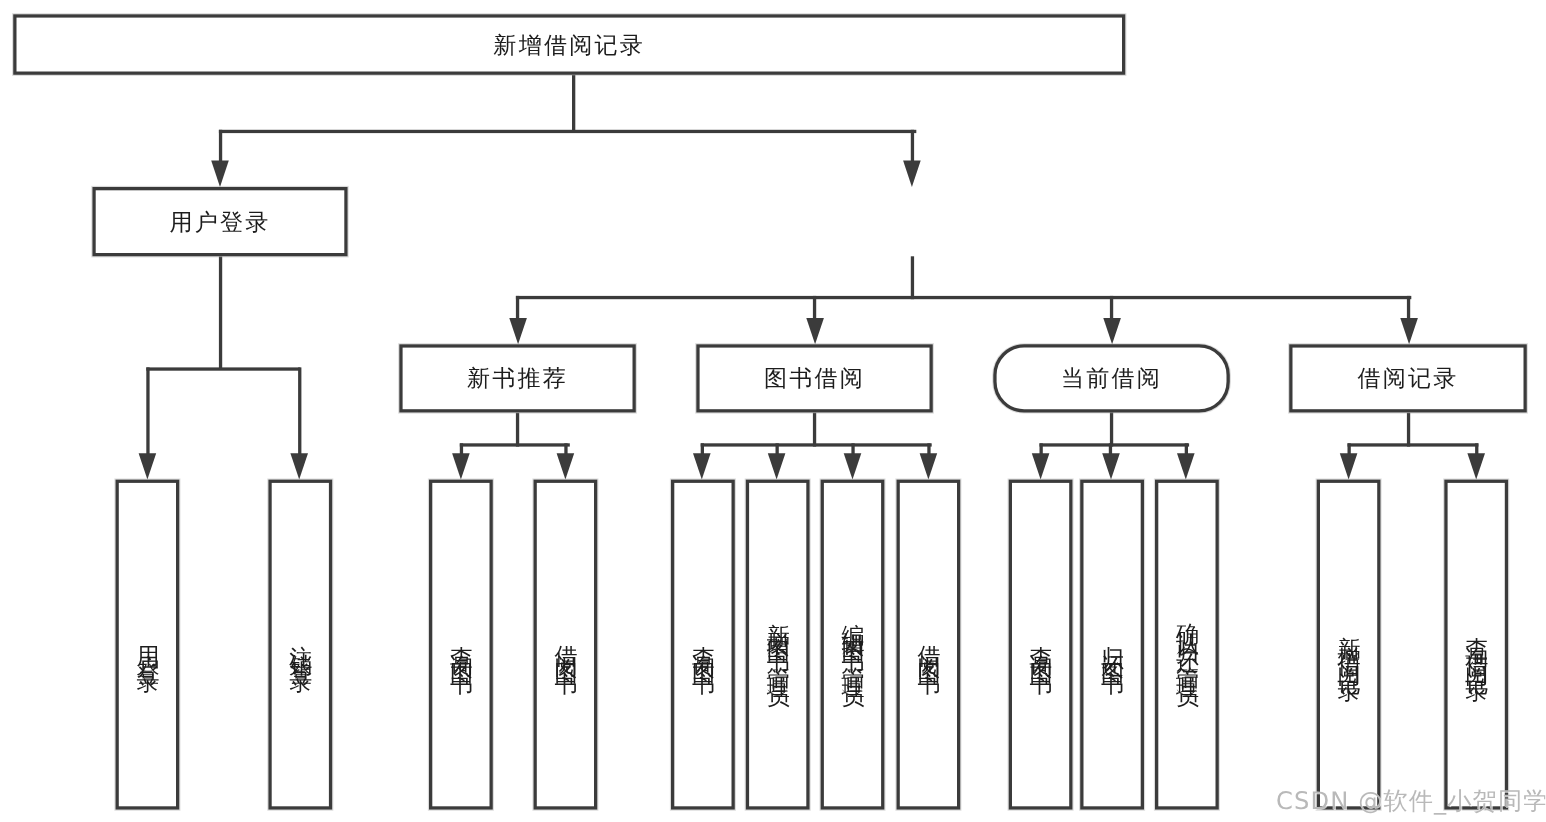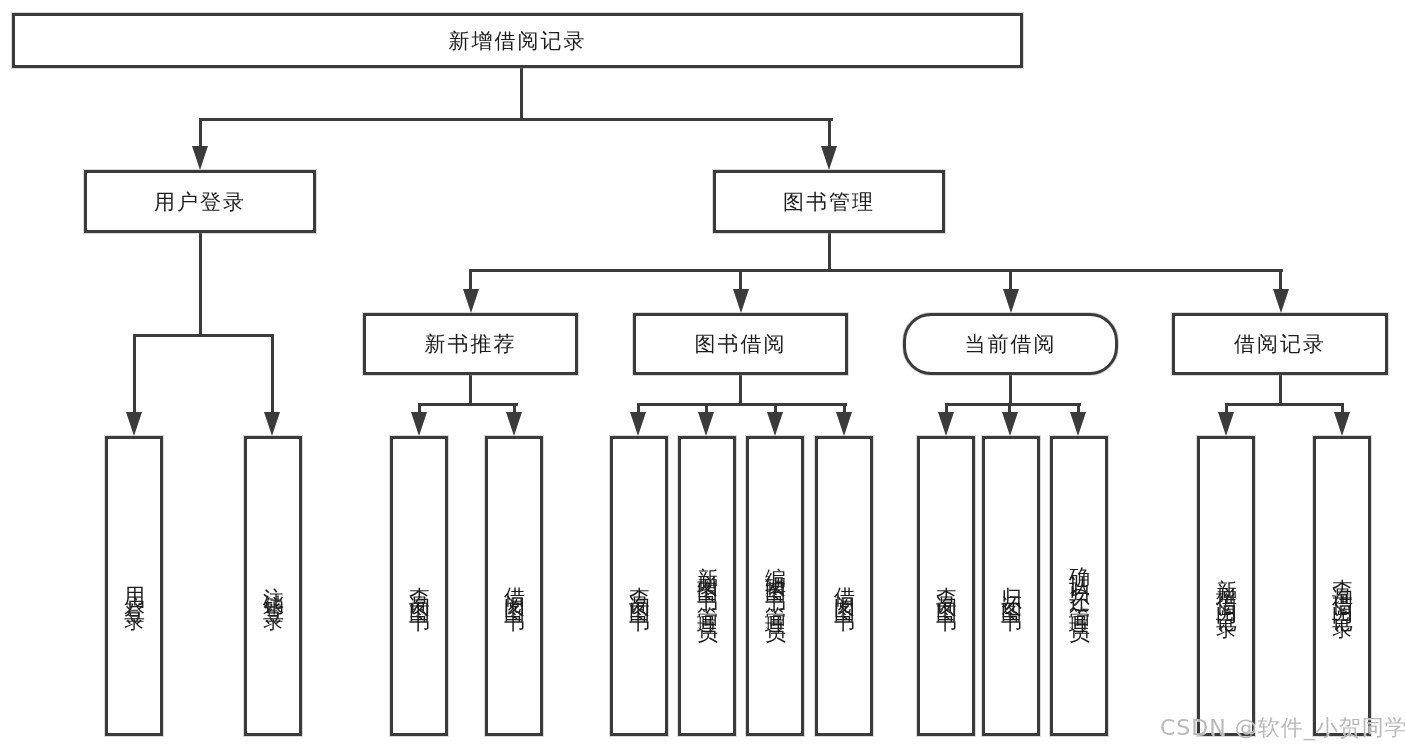--- a/index.html
+++ b/index.html
@@ -78,21 +78,20 @@
   }
 </style>
 </head>
 <body>
 
 <div id="canvas">
 
   <div class="hbox" style="left:12px; top:13px; width:1011px; height:55px;">新增借阅记录</div>
 
   <div class="hbox" style="left:84px; top:170px; width:232px; height:63px;">用户登录</div>
-  <div class="hbox" style="left:713px; top:170px; width:232px; height:63px;">图书管理</div>
 
   <div class="hbox" style="left:363px; top:313px; width:215px; height:62px;">新书推荐</div>
   <div class="hbox" style="left:633px; top:313px; width:215px; height:62px;">图书借阅</div>
   <div class="hbox" style="left:903px; top:313px; width:215px; height:62px;border-radius:28px;">当前借阅</div>
   <div class="hbox" style="left:1172px; top:313px; width:216px; height:62px;">借阅记录</div>
 
   <div class="vbox" style="left:105px;">
     <span>用户登录</span>
   </div>
   <div class="vbox" style="left:244px;">

